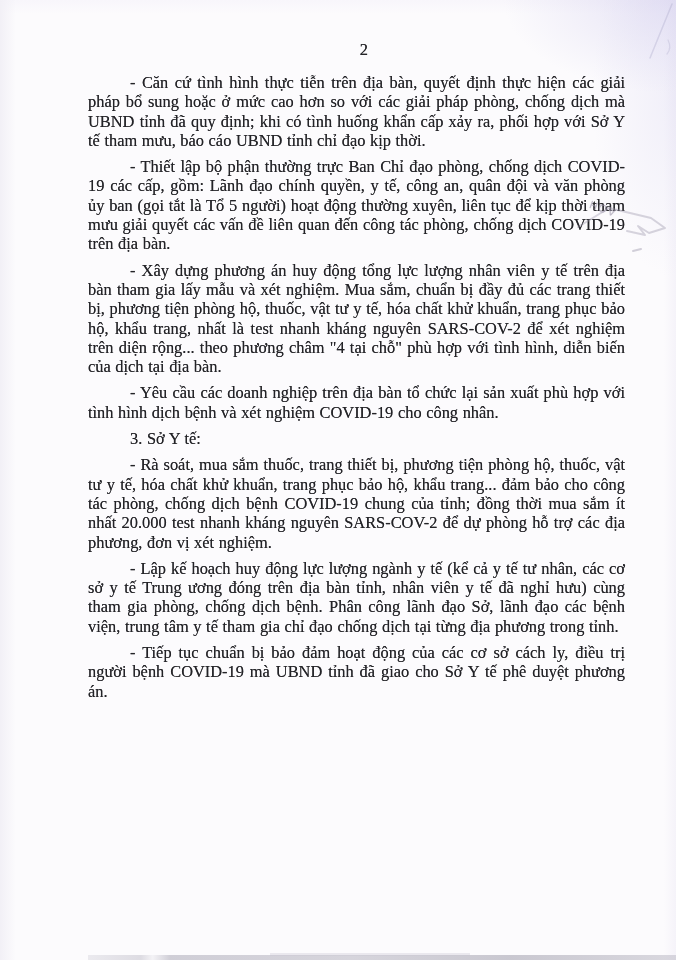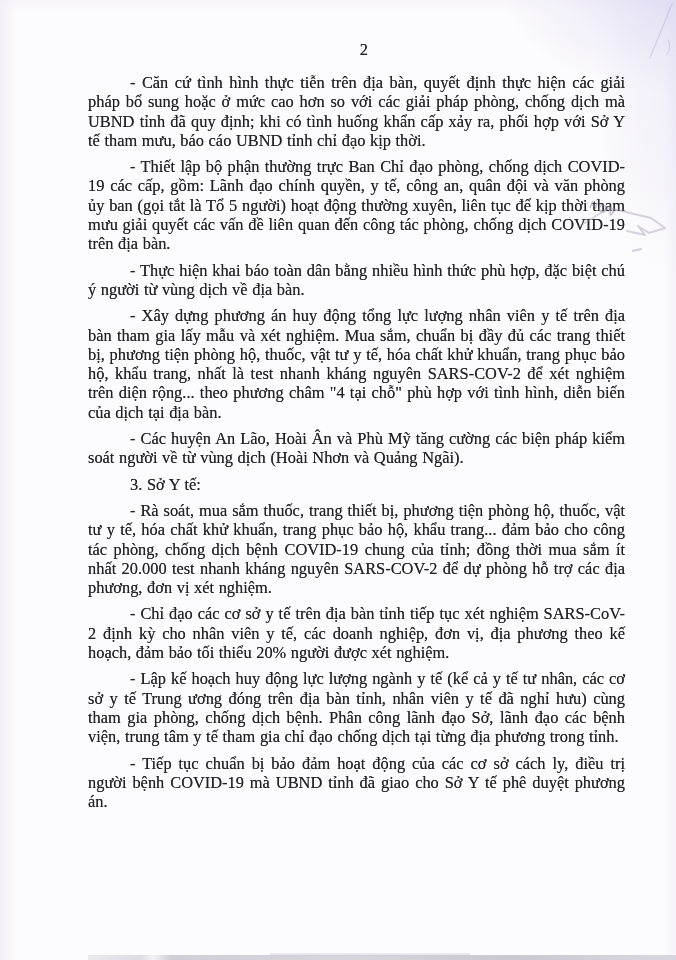--- a/index.html
+++ b/index.html
@@ -84,26 +84,24 @@
 </head>
 <body>
 
 <div class="page">
 
   <div class="content">
     <div class="page-number">2</div>
 
     <p class="para">- Căn cứ tình hình thực tiễn trên địa bàn, quyết định thực hiện các giải pháp bổ sung hoặc ở mức cao hơn so với các giải pháp phòng, chống dịch mà UBND tỉnh đã quy định; khi có tình huống khẩn cấp xảy ra, phối hợp với Sở Y tế tham mưu, báo cáo UBND tỉnh chỉ đạo kịp thời.</p>
     <p class="para">- Thiết lập bộ phận thường trực Ban Chỉ đạo phòng, chống dịch COVID-19 các cấp, gồm: Lãnh đạo chính quyền, y tế, công an, quân đội và văn phòng ủy ban (gọi tắt là Tổ 5 người) hoạt động thường xuyên, liên tục để kịp thời tham mưu giải quyết các vấn đề liên quan đến công tác phòng, chống dịch COVID-19 trên địa bàn.</p>
-    <p class="para">- Thực hiện khai báo toàn dân bằng nhiều hình thức phù hợp, đặc biệt chú ý người từ vùng dịch về địa bàn.</p>
     <p class="para">- Xây dựng phương án huy động tổng lực lượng nhân viên y tế trên địa bàn tham gia lấy mẫu và xét nghiệm. Mua sắm, chuẩn bị đầy đủ các trang thiết bị, phương tiện phòng hộ, thuốc, vật tư y tế, hóa chất khử khuẩn, trang phục bảo hộ, khẩu trang, nhất là test nhanh kháng nguyên SARS-COV-2 để xét nghiệm trên diện rộng... theo phương châm "4 tại chỗ" phù hợp với tình hình, diễn biến của dịch tại địa bàn.</p>
-    <p class="para">- Các huyện An Lão, Hoài Ân và Phù Mỹ tăng cường các biện pháp kiểm soát người về từ vùng dịch (Hoài Nhơn và Quảng Ngãi).</p>
+    <p class="para">- Yêu cầu các doanh nghiệp trên địa bàn tổ chức lại sản xuất phù hợp với tình hình dịch bệnh và xét nghiệm COVID-19 cho công nhân.</p>
     <p class="para">3. Sở Y tế:</p>
     <p class="para">- Rà soát, mua sắm thuốc, trang thiết bị, phương tiện phòng hộ, thuốc, vật tư y tế, hóa chất khử khuẩn, trang phục bảo hộ, khẩu trang... đảm bảo cho công tác phòng, chống dịch bệnh COVID-19 chung của tỉnh; đồng thời mua sắm ít nhất 20.000 test nhanh kháng nguyên SARS-COV-2 để dự phòng hỗ trợ các địa phương, đơn vị xét nghiệm.</p>
-    <p class="para">- Chỉ đạo các cơ sở y tế trên địa bàn tỉnh tiếp tục xét nghiệm SARS-CoV-2 định kỳ cho nhân viên y tế, các doanh nghiệp, đơn vị, địa phương theo kế hoạch, đảm bảo tối thiểu 20% người được xét nghiệm.</p>
     <p class="para">- Lập kế hoạch huy động lực lượng ngành y tế (kể cả y tế tư nhân, các cơ sở y tế Trung ương đóng trên địa bàn tỉnh, nhân viên y tế đã nghỉ hưu) cùng tham gia phòng, chống dịch bệnh. Phân công lãnh đạo Sở, lãnh đạo các bệnh viện, trung tâm y tế tham gia chỉ đạo chống dịch tại từng địa phương trong tỉnh.</p>
     <p class="para">- Tiếp tục chuẩn bị bảo đảm hoạt động của các cơ sở cách ly, điều trị người bệnh COVID-19 mà UBND tỉnh đã giao cho Sở Y tế phê duyệt phương án.</p>
   </div>
 
   <div class="stamp-ghost">
     <span class="ghost-text">HOA</span>
     <svg width="100" height="62" viewBox="0 0 100 62">
       <path d="M3 32 L34 13 L76 23 L90 33 L74 38 L63 31 L70 40 L52 36" fill="none" stroke="rgba(158,152,172,0.40)" stroke-width="2" stroke-linejoin="round" stroke-linecap="round"></path>
       <path d="M58 56 L66 54" fill="none" stroke="rgba(158,152,172,0.45)" stroke-width="2" stroke-linecap="round"></path>
     </svg>

